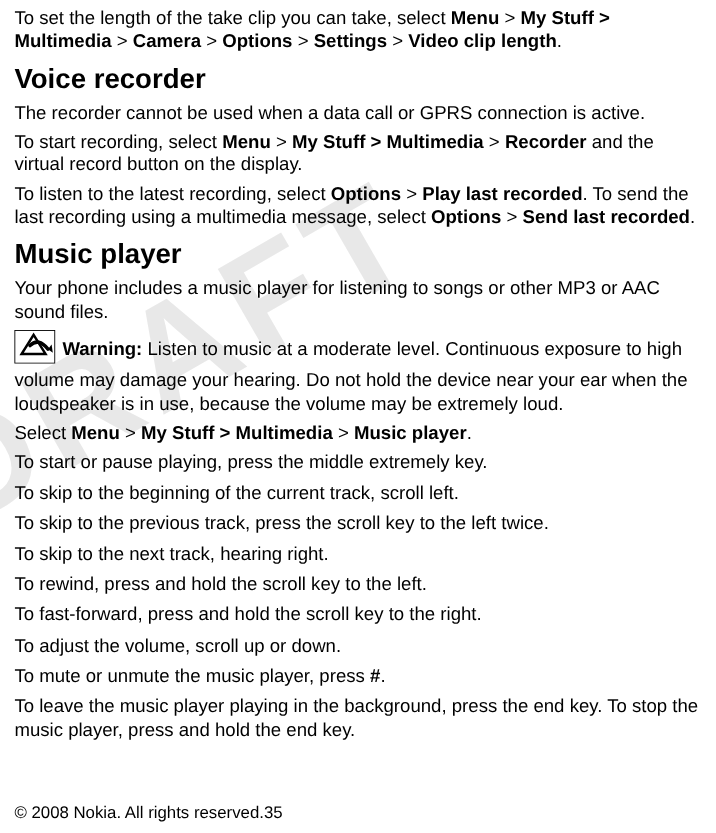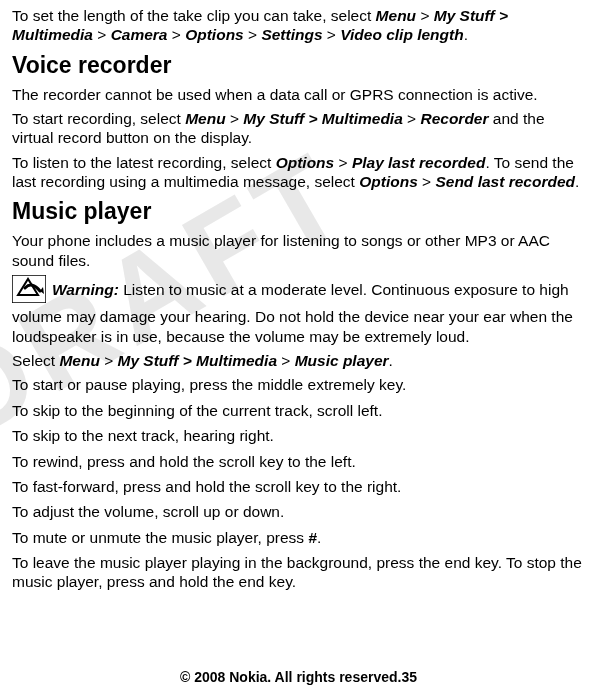--- a/index.html
+++ b/index.html
@@ -42,35 +42,35 @@
   }
   p {
     margin: 2px 0 6px 0;
     font-stretch: condensed;
   }
   .h1 {
     font-size: 23px;
     font-weight: 700;
     margin: 6px 0 2px 0;
   }
-  .b { font-weight: 700; font-style: italic; }
+  .b { font-weight: 700; }
   .warning-icon {
     display: inline-block;
     vertical-align: middle;
     margin-right: 6px;
   }
   .footer {
     position: absolute;
     bottom: 8px;
     left: 12px;
     right: 12px;
     display: flex;
-    justify-content: center;
+    justify-content: flex-start;
     font-size: 14px;
-    font-weight: 700;
+    font-weight: 400;
   }
   .tight {
     margin-top: 5px;
     margin-bottom: 5px;
   }
 </style>
 </head>
 <body>
 
 <div class="page">
@@ -108,20 +108,21 @@
         </svg>
       </span><span class="b">Warning:  </span><span>Listen to music at a moderate level. Continuous exposure to high volume may damage your hearing. Do not hold the device near your ear when the loudspeaker is in use, because the volume may be extremely loud.</span>
     </p>
 
     <p class="tight">
       <span>Select </span><span class="b">Menu</span><span> &gt; </span><span class="b">My Stuff &gt; Multimedia</span><span> &gt; </span><span class="b">Music player</span><span>.</span>
     </p>
 
     <p>To start or pause playing, press the middle extremely key.</p>
     <p>To skip to the beginning of the current track, scroll left.</p>
+    <p>To skip to the previous track, press the scroll key to the left twice.</p>
     <p>To skip to the next track, hearing right.</p>
     <p>To rewind, press and hold the scroll key to the left.</p>
     <p>To fast-forward, press and hold the scroll key to the right.</p>
     <p>To adjust the volume, scroll up or down.</p>
 
     <p>
       <span>To mute or unmute the music player, press </span><span class="b">#</span><span>.</span>
     </p>
 
     <p>To leave the music player playing in the background, press the end key. To stop the music player, press and hold the end key.</p>

